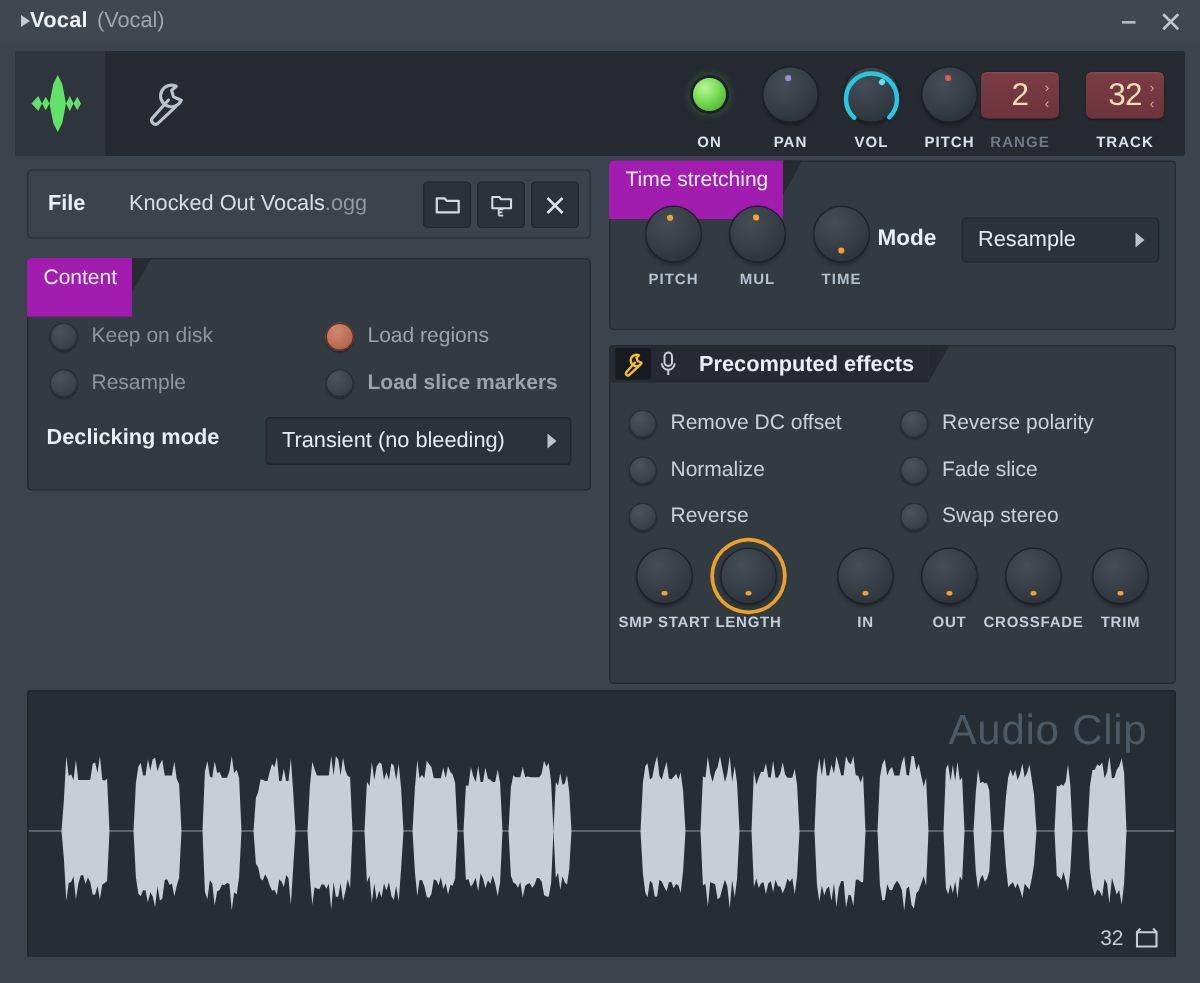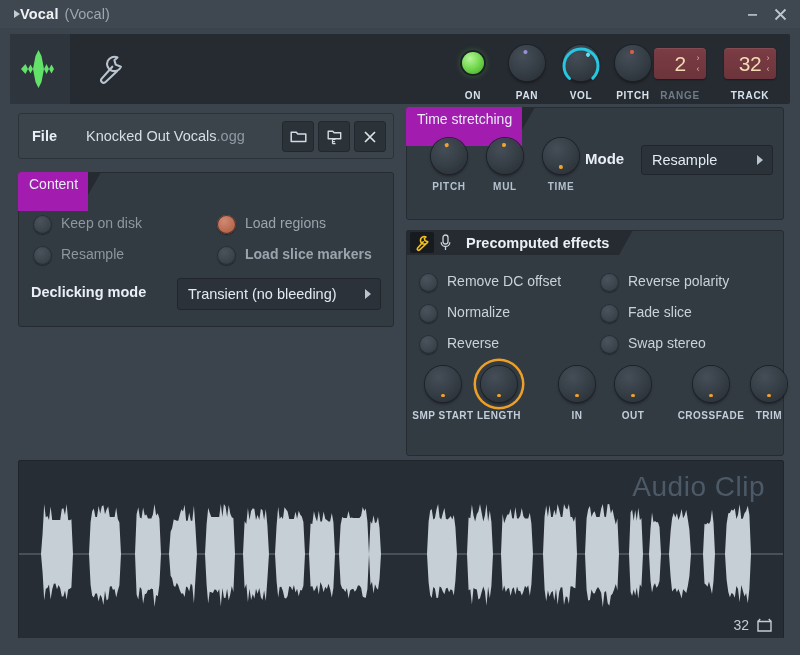--- a/index.html
+++ b/index.html
@@ -443,21 +443,21 @@
           <div class="dot" style="background:#f0a22c;bottom:5px;left:50%;margin-left:-1.75px;"></div>
         </div>
         <div class="klbl">IN</div>
       </div>
       <div class="kcell2">
         <div class="knob" style="margin-top:0;">
           <div class="dot" style="background:#f0a22c;bottom:5px;left:50%;margin-left:-1.75px;"></div>
         </div>
         <div class="klbl">OUT</div>
       </div>
-      <div class="kcell2" style="margin-left:22px;">
+      <div class="kcell2" style="">
         <div class="knob" style="margin-top:0;">
           <div class="dot" style="background:#f0a22c;bottom:5px;left:50%;margin-left:-1.75px;"></div>
         </div>
         <div class="klbl">CROSSFADE</div>
       </div>
       <div class="kcell2" style="margin-left:2px;">
         <div class="knob" style="margin-top:0;">
           <div class="dot" style="background:#f0a22c;bottom:5px;left:50%;margin-left:-1.75px;"></div>
         </div>
         <div class="klbl">TRIM</div>

